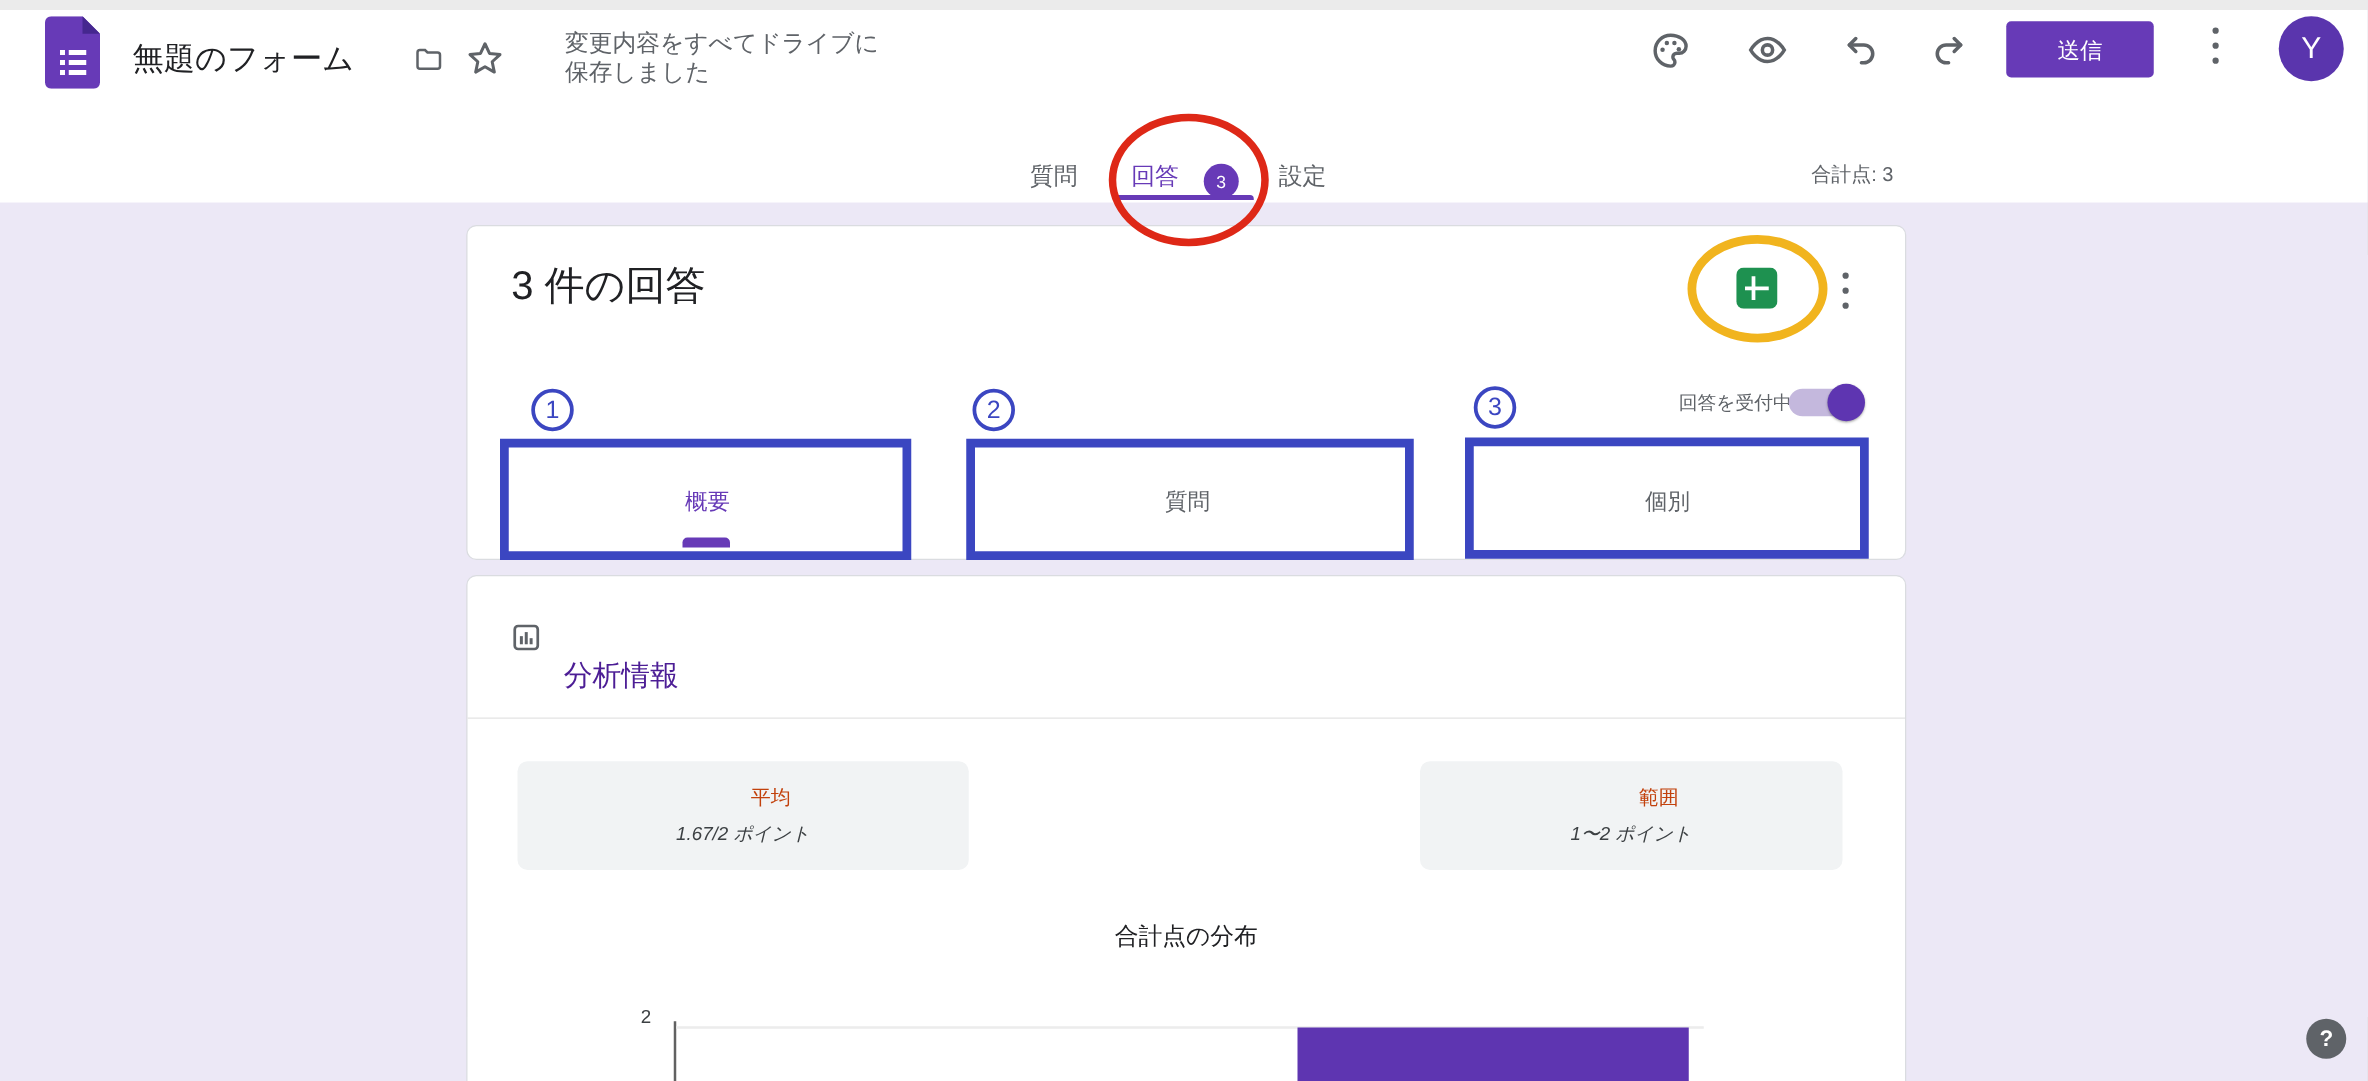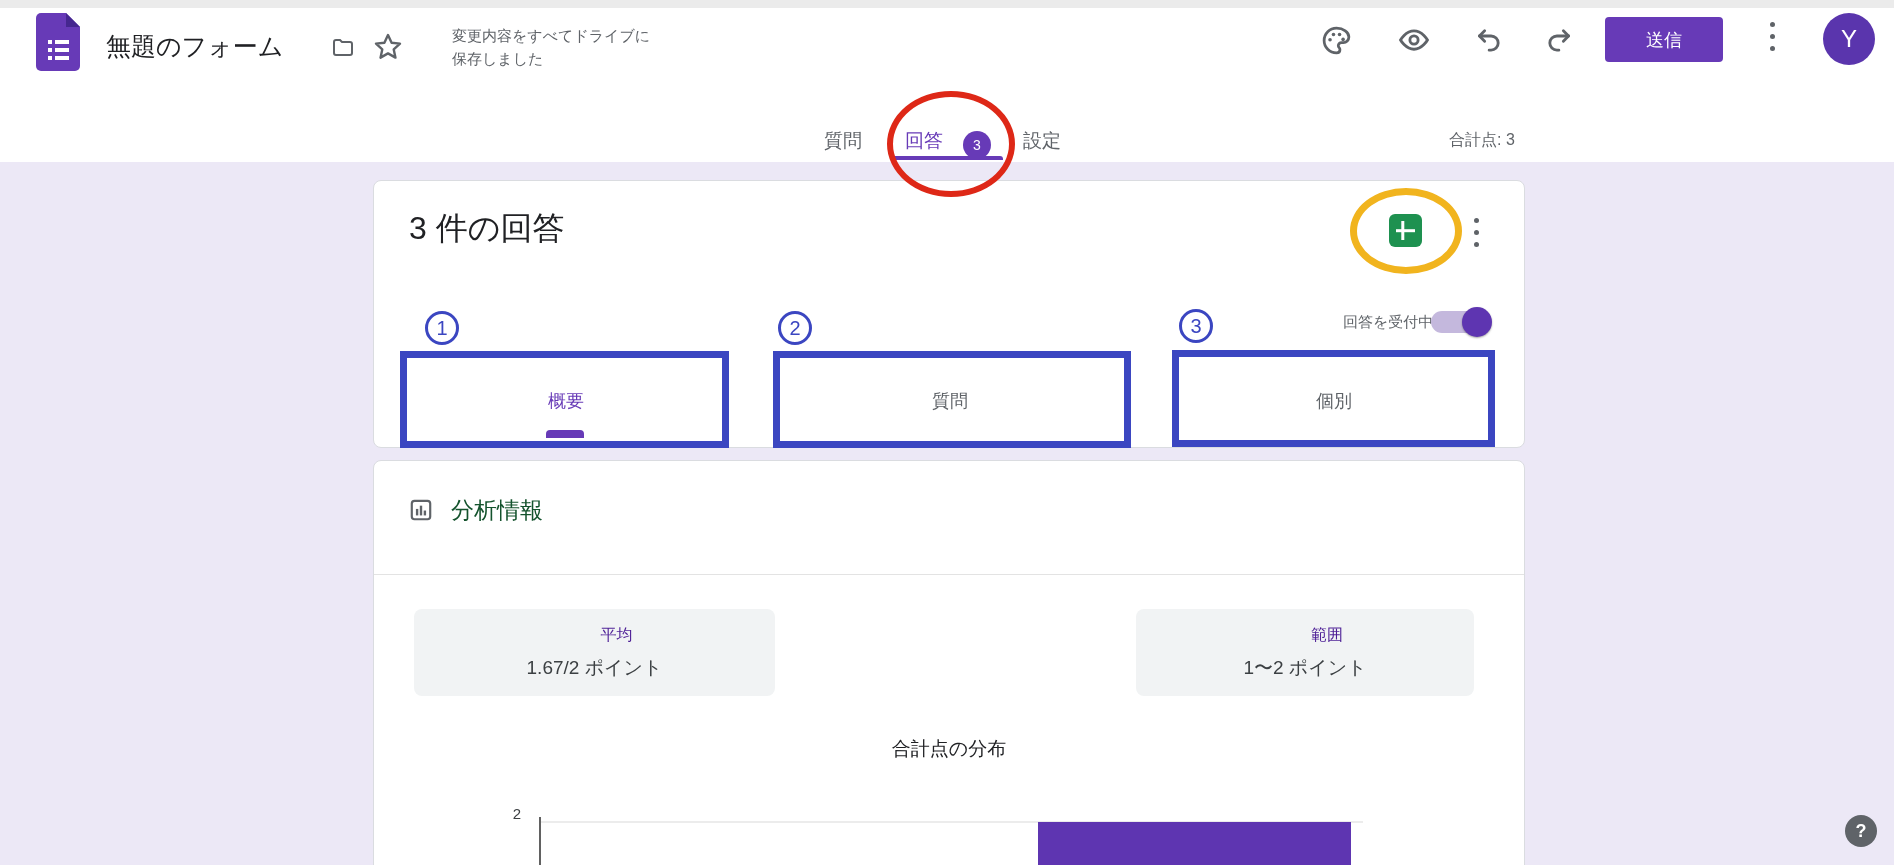--- a/index.html
+++ b/index.html
@@ -3,21 +3,21 @@
 <meta charset="utf-8">
 <style>
   html,body{margin:0;padding:0;background:#ddd;}
   #canvas{position:relative;width:1894px;height:865px;background:#ece8f6;overflow:hidden;
           font-family:"Liberation Sans","DejaVu Sans",sans-serif;color:#202124;padding-left:11px;}
   .abs{position:absolute;}
   
   .topstrip{position:absolute;left:0;top:0;width:100%;height:8px;background:#ebebeb;}
   .header{position:absolute;left:0;top:8px;width:100%;height:154px;background:#fff;}
   .app-title{font-size:25px;color:#202124;white-space:nowrap;}
-  .save-status{font-size:15px;color:#5f6368;line-height:23px;}
+  .save-status{font-size:19px;color:#5f6368;line-height:23px;}
   .iconbtn{display:flex;align-items:center;justify-content:center;cursor:pointer;background:none;border:none;padding:0;}
   .send-btn{background:#673ab7;color:#fff;border:none;border-radius:4px;font-size:18px;
             display:flex;align-items:center;justify-content:center;cursor:pointer;
             font-family:"Liberation Sans","DejaVu Sans",sans-serif;}
   .kebab{display:flex;flex-direction:column;align-items:center;gap:7px;}
   .kebab i{width:5px;height:5px;border-radius:50%;background:#5f6368;}
   .avatar{border-radius:50%;background:#5a35ad;color:#fff;font-size:24px;
           display:flex;align-items:center;justify-content:center;}
   
   .tab{font-size:19px;color:#5f6368;cursor:pointer;white-space:nowrap;}
@@ -29,26 +29,26 @@
   
   .card{position:absolute;background:#fff;border:1px solid #dadce0;border-radius:8px;box-sizing:border-box;}
   .card-title{font-size:32px;color:#202124;}
   .sheets-btn{cursor:pointer;}
   .accepting{font-size:15px;color:#5f6368;}
   .toggle-track{background:#c4b8dd;border-radius:11px;}
   .toggle-knob{background:#5e35b1;border-radius:50%;box-shadow:0 1px 2px rgba(0,0,0,.35);}
   .subtab{font-size:18px;color:#5f6368;display:flex;align-items:center;justify-content:center;cursor:pointer;}
   .subtab.active{color:#673ab7;}
   .subtab-indicator{background:#673ab7;border-radius:4px 4px 0 0;}
-  .insights-title{font-size:23px;color:#14532d;}
+  .insights-title{font-size:23px;color:#4c1d95;margin-top:30px;}
   .divider{background:#e3e3e3;}
   .stat{background:#f1f3f4;border-radius:8px;display:flex;flex-direction:column;
         align-items:center;justify-content:center;gap:9px;}
-  .stat .lb{font-size:16px;color:#4c1d95;margin-left:44px;}
-  .stat .vl{font-size:19px;color:#3c4043;}
+  .stat .lb{font-size:16px;color:#c2410c;margin-left:44px;}
+  .stat .vl{font-size:15px;color:#3c4043;font-style:italic;}
   .chart-title{font-size:19px;color:#202124;text-align:center;}
   .ytick{font-size:15px;color:#3c4043;text-align:right;}
   .axis{background:#616161;}
   .gridline{background:#ececec;}
   .bar{background:#5e35b1;}
   
   .ellipse-red{border:6px solid #de2817;border-radius:50%;box-sizing:border-box;}
   .ellipse-yellow{border:7px solid #f1b41e;border-radius:50%;box-sizing:border-box;}
   .bluebox{border:7px solid #3b46c1;box-sizing:border-box;}
   .numcircle{border:3px solid #3b46c1;border-radius:50%;color:#3b46c1;font-size:20px;

